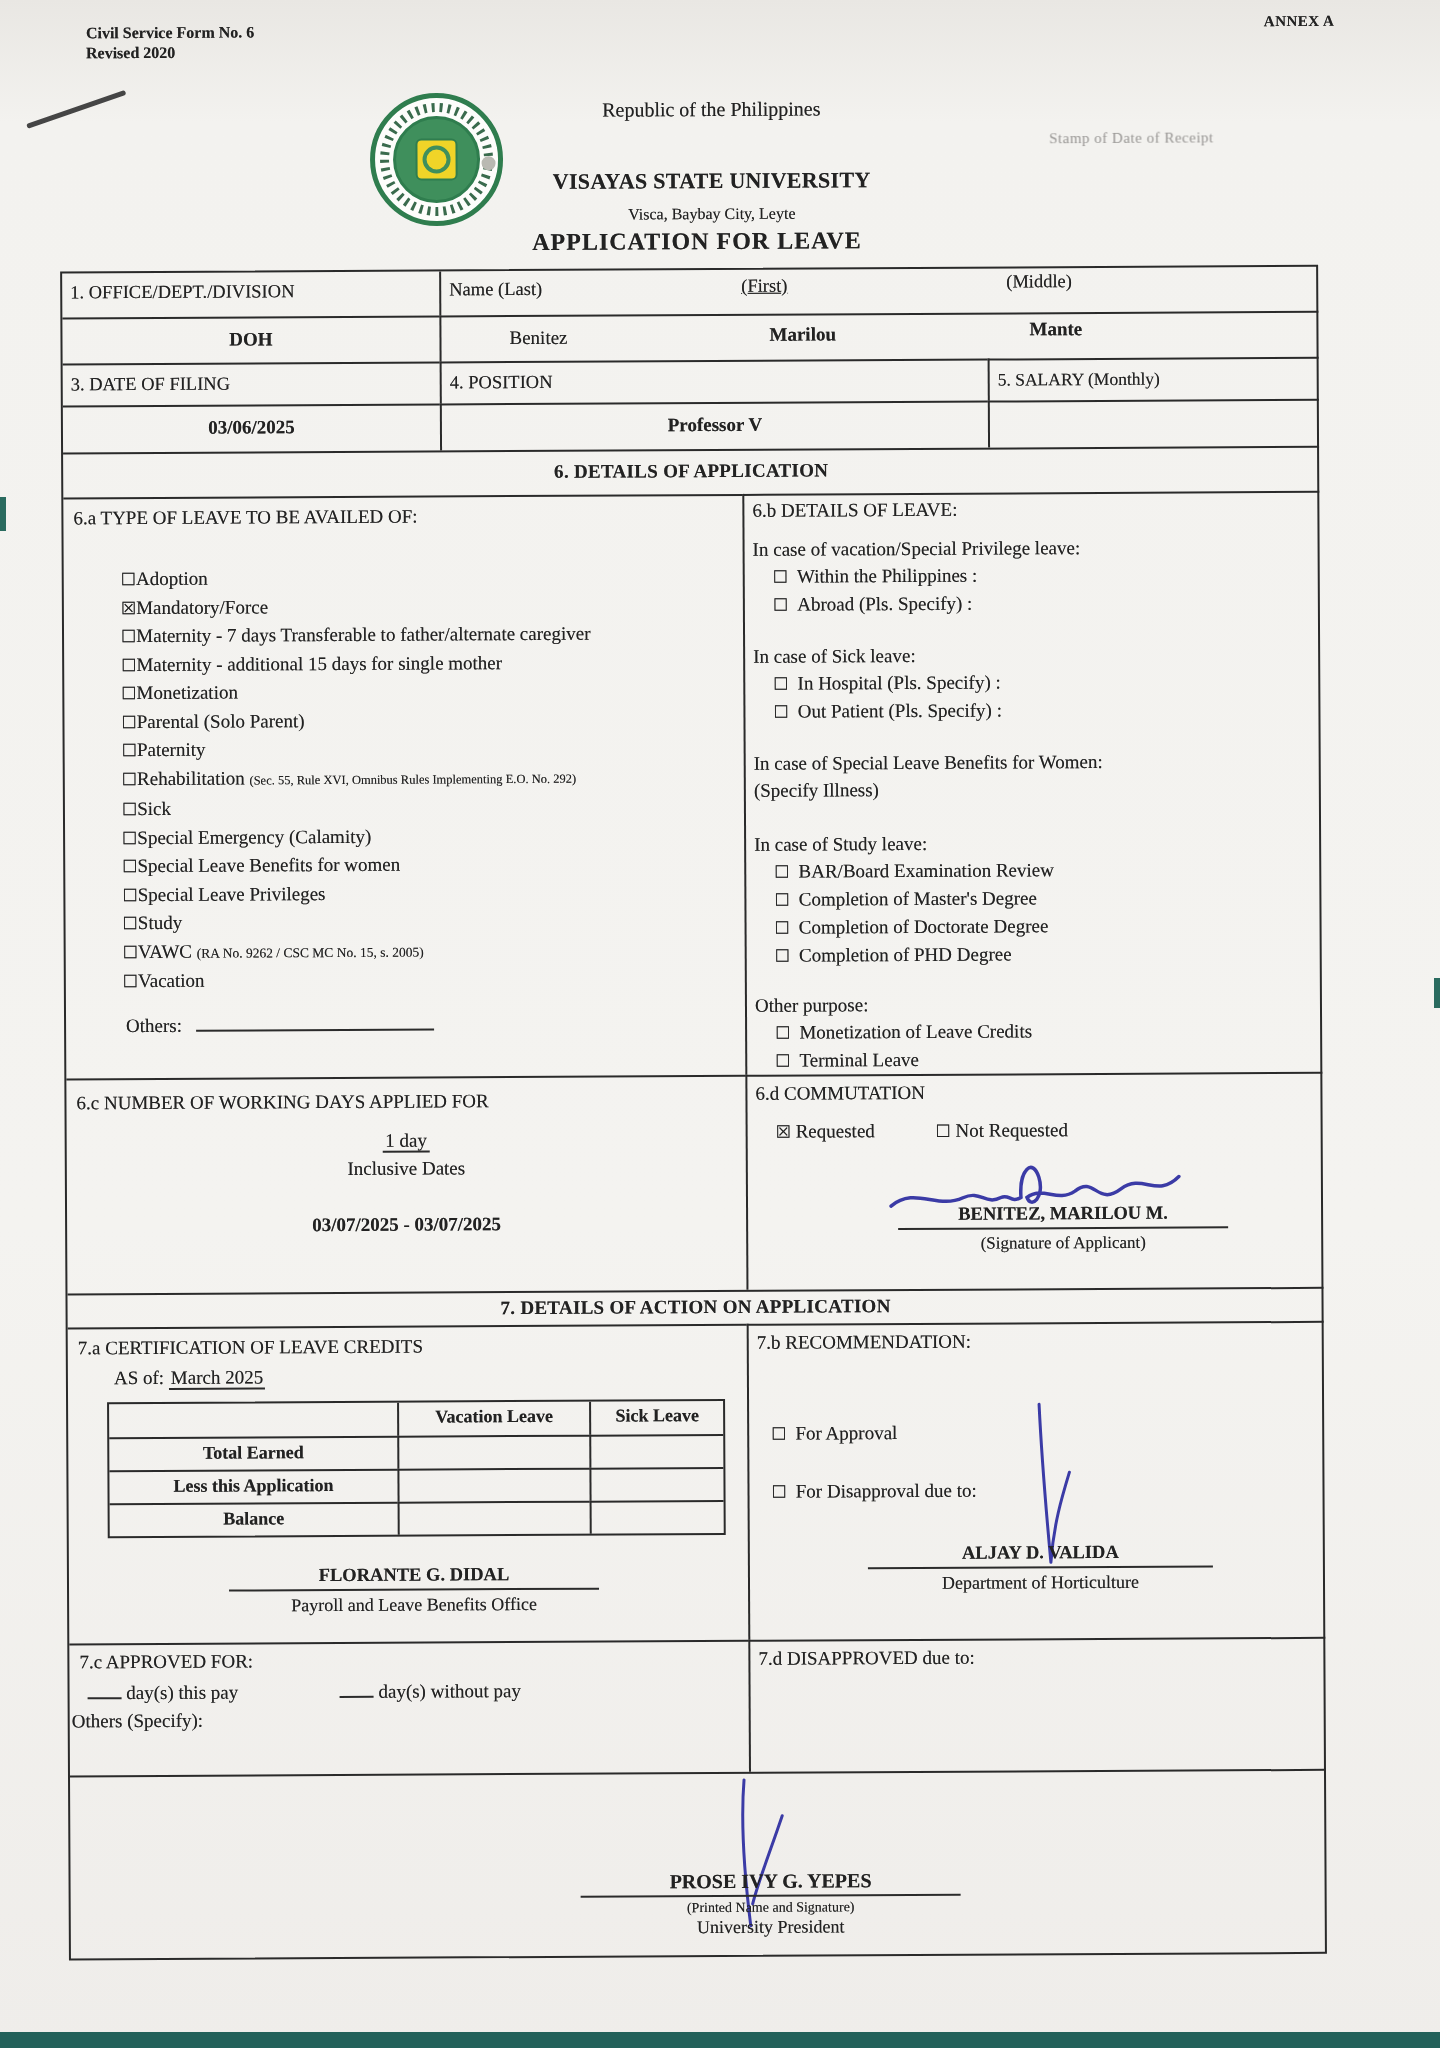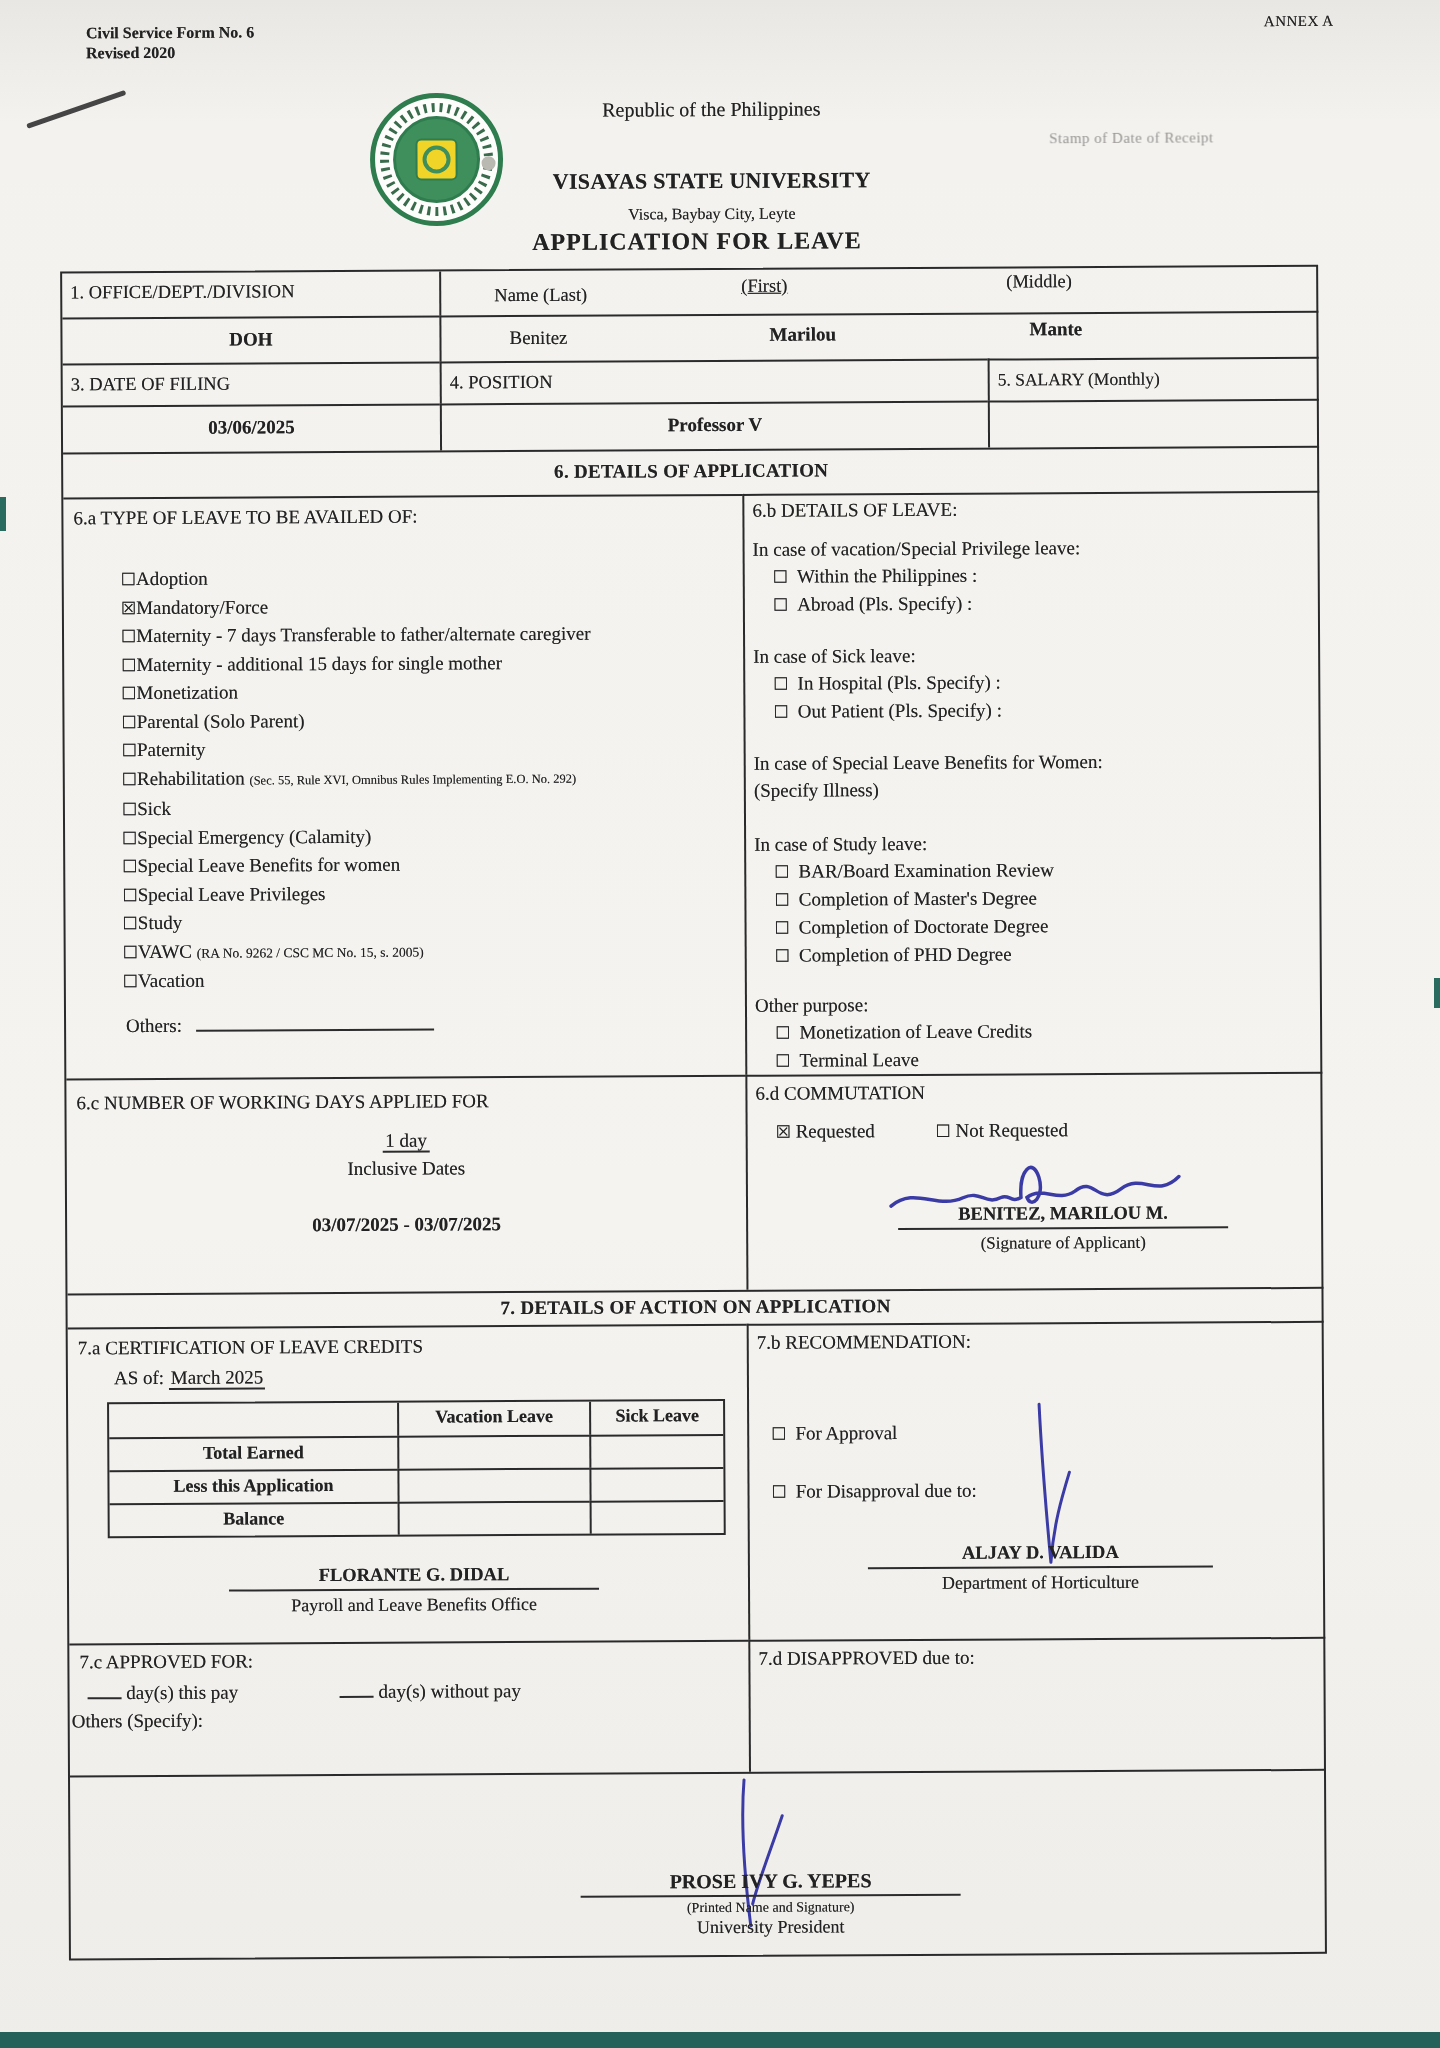--- a/index.html
+++ b/index.html
@@ -6,21 +6,21 @@
   body{
     width:1440px;height:2048px;position:relative;overflow:hidden;
     background:linear-gradient(180deg,#e9e7e3 0%,#f3f2ef 6%,#f4f3f0 60%,#efedea 100%);
     font-family:"Liberation Serif","DejaVu Serif",serif;
     color:#222;
   }
   #sheet{position:absolute;inset:0;transform:rotate(-0.3deg);transform-origin:50% 40%;}
   .txt{text-shadow:0 0 .5px rgba(30,30,30,.55);}
   
   .csf{position:absolute;left:90px;top:20px;font-size:16px;font-weight:600;line-height:20px;}
-  .annex{position:absolute;left:1268px;top:16px;font-size:15px;font-weight:400;letter-spacing:.5px;}
+  .annex{position:absolute;left:1268px;top:16px;font-size:15px;font-weight:700;letter-spacing:.5px;}
   .republic{position:absolute;left:520px;top:98px;width:390px;text-align:center;font-size:20px;}
   .university{position:absolute;left:490px;top:168px;width:450px;text-align:center;font-size:22px;font-weight:700;letter-spacing:.3px;}
   .address{position:absolute;left:520px;top:205px;width:390px;text-align:center;font-size:16px;}
   .stamp{position:absolute;left:1020px;top:132px;width:230px;text-align:center;font-size:15px;color:#979593;filter:blur(.4px);letter-spacing:.5px;}
   .formtitle{position:absolute;left:430px;top:228px;width:540px;text-align:center;font-size:24px;font-weight:700;letter-spacing:1px;}
   
   .seal{position:absolute;left:372px;top:90px;width:136px;height:136px;}
   
   .form{position:absolute;left:63px;top:268px;width:1258px;height:1689px;border:2px solid #2a2a2a;box-sizing:border-box;background:transparent;}
   .c{position:absolute;box-sizing:border-box;font-size:18.5px;}
@@ -97,21 +97,21 @@
   <div class="republic txt">Republic of the Philippines</div>
   <div class="university txt">VISAYAS STATE UNIVERSITY</div>
   <div class="address txt">Visca, Baybay City, Leyte</div>
   <div class="stamp">Stamp of Date of Receipt</div>
   <div class="formtitle txt">APPLICATION FOR LEAVE</div>
 
   <div class="form">
 
     <div class="c lbl txt" style="left:0;top:0;width:377px;height:44px;">1. OFFICE/DEPT./DIVISION</div>
     <div class="c bl" style="left:377px;top:0;width:879px;height:44px;">
-      <span class="txt" style="position:absolute;left:8px;top:14px;margin-left:45px;">Name (Last)</span>
+      <span class="txt" style="position:absolute;left:8px;top:8px;">Name (Last)</span>
       <span class="txt" style="position:absolute;left:300px;top:6px;text-decoration:underline;">(First)</span>
       <span class="txt" style="position:absolute;left:565px;top:3px;">(Middle)</span>
     </div>
 
     <div class="c bt valc txt" style="left:0;top:44px;width:377px;height:46px;">DOH</div>
     <div class="c bt bl" style="left:377px;top:44px;width:879px;height:46px;">
       <span class="txt" style="position:absolute;left:68px;top:10px;font-weight:400;font-size:19px;">Benitez</span>
       <span class="txt" style="position:absolute;left:328px;top:8px;font-weight:700;font-size:19px;text-align:center;">Marilou</span>
       <span class="txt" style="position:absolute;left:588px;top:4px;font-weight:700;font-size:19px;">Mante</span>
     </div>

